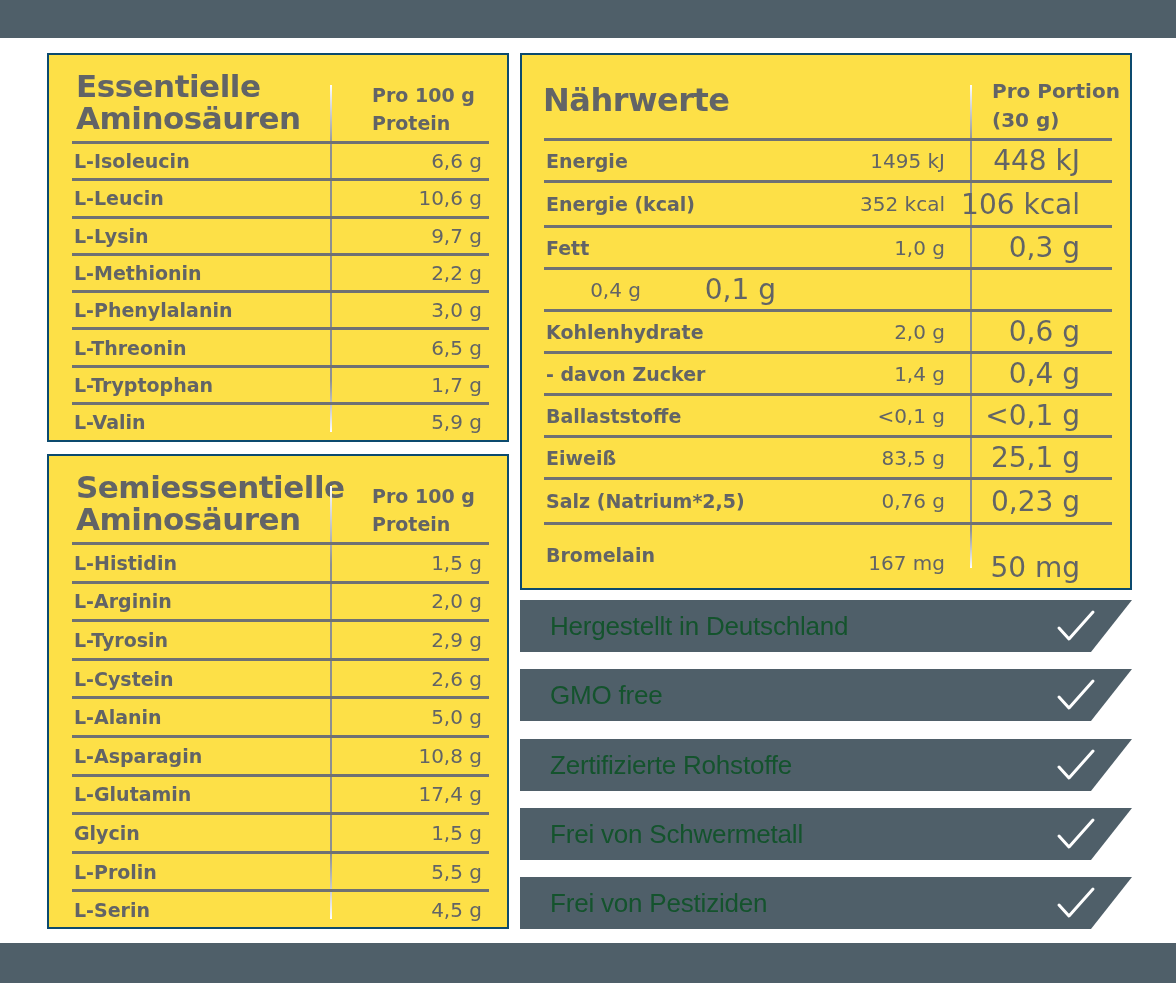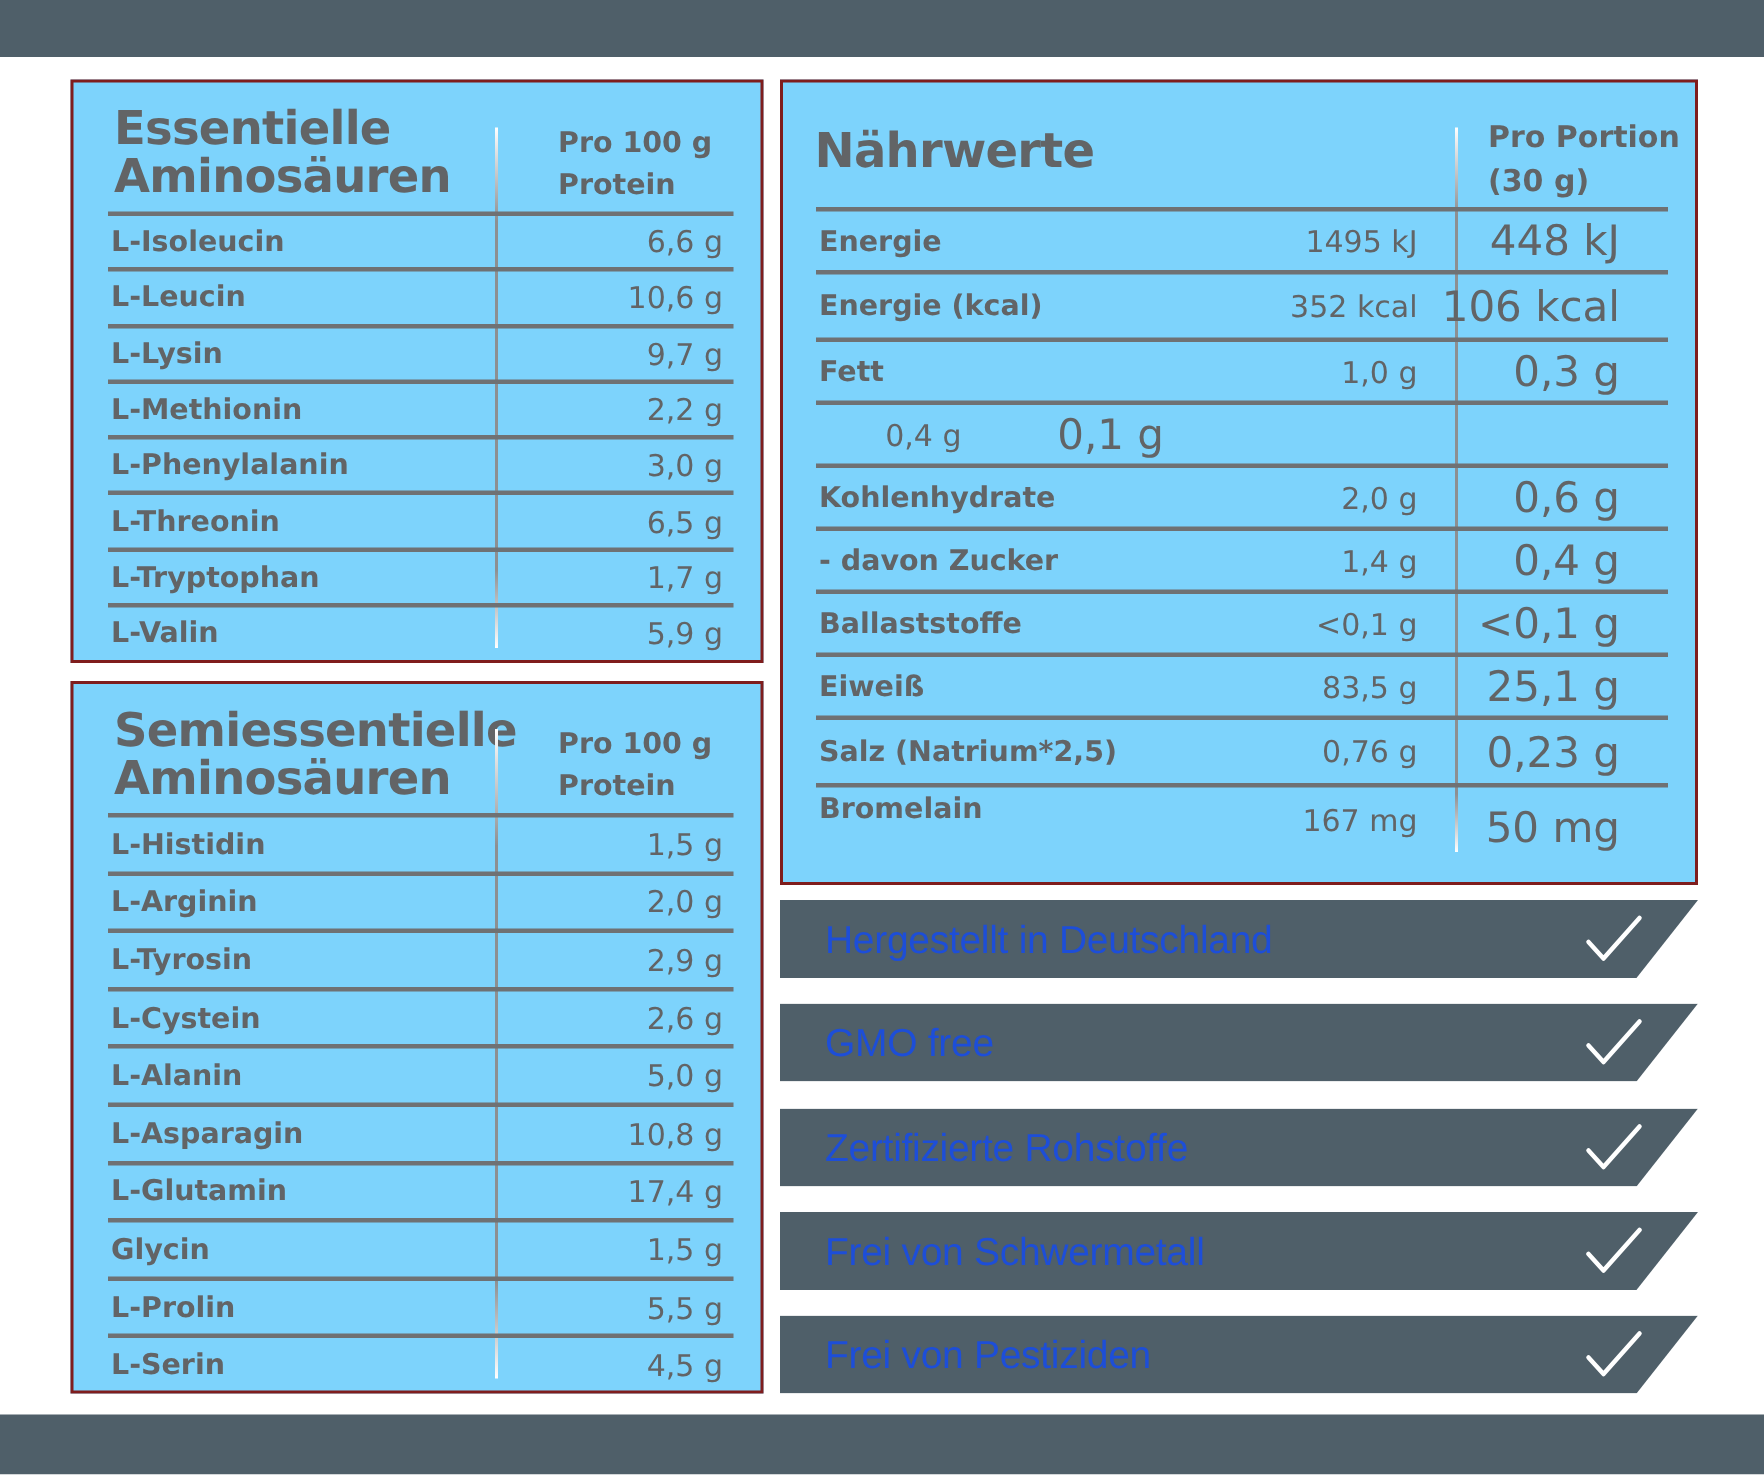--- a/index.html
+++ b/index.html
@@ -3,21 +3,21 @@
 <meta charset="utf-8">
 <style>
   * { box-sizing: border-box; margin: 0; padding: 0; }
   html, body { width: 1176px; height: 983px; background: #ffffff; overflow: hidden; }
   body { position: relative; font-family: "DejaVu Sans", "Liberation Sans", sans-serif; color: #5f6163; }
 
   .band { position: absolute; left: 0; width: 1176px; background: #4f5f69; }
   .band.top { top: 0; height: 38px; }
   .band.bottom { top: 943px; height: 40px; }
 
-  .panel { position: absolute; border: 2px solid #7f1d1d; background: #7dd3fc; }
+  .panel { position: absolute; border: 2px solid #0c4a6e; background: #fde047; }
 
   
   .amino { left: 47px; width: 462px; }
   .amino.ess { top: 53px; height: 389px; }
   .amino.semi { top: 454px; height: 475px; }
 
   .amino .head { position: relative; height: 88px; }
   .amino .title { position: absolute; left: 27px; top: 15px; font-size: 31px; font-weight: bold; line-height: 32px; color: #626466; letter-spacing: -0.5px; }
   .amino .colhead { position: absolute; left: 323px; top: 26px; font-size: 19px; font-weight: bold; line-height: 28px; color: #626466; }
   .amino .vdiv { position: absolute; left: 281px; top: 30px; bottom: 8px; width: 2px; background: linear-gradient(#ffffff, #8d8f91 18%, #8d8f91 85%, #ffffff); }
@@ -30,31 +30,31 @@
 
   
   .nutri { left: 520px; top: 53px; width: 612px; height: 537px; }
   .nutri .title { position: absolute; left: 21px; top: 26px; font-size: 32px; font-weight: bold; color: #626466; letter-spacing: -0.5px; }
   .nutri .h1 { position: absolute; left: 362px; top: 22px; width: 60px; text-align: right; font-size: 20px; font-weight: bold; line-height: 29px; color: #626466; }
   .nutri .h2 { position: absolute; left: 470px; top: 22px; font-size: 20px; font-weight: bold; line-height: 29px; color: #626466; }
   .nutri .vdiv { position: absolute; left: 448px; top: 30px; bottom: 20px; width: 2px; background: linear-gradient(#ffffff, #8d8f91 12%, #8d8f91 92%, #ffffff); }
   .nutri .rows { position: absolute; left: 22px; right: 18px; top: 83px; }
   .nutri .row { border-top: 3px solid #6f7173; display: flex; align-items: center; height: 42px; }
   .nutri .row.tall { height: 45px; }
-  .nutri .row.last { height: 58px; align-items: flex-start; padding-top: 2px; }
+  .nutri .row.last { height: 58px; align-items: flex-start; padding-top: 18px; }
   .nutri .row .name { font-size: 19px; font-weight: bold; color: #626466; width: 304px; padding-left: 2px; line-height: 24px; }
   .nutri .row .name .sub { display: block; font-weight: normal; font-size: 19px; }
   .nutri .row .v1 { font-size: 20px; color: #626466; width: 97px; text-align: right; }
   .nutri .row .v2 { font-size: 28px; color: #626466; width: 135px; text-align: right; }
   .nutri .row.last .v1, .nutri .row.last .v2 { padding-top: 8px; }
 
   
   .badge { position: absolute; left: 520px; width: 612px; height: 52px; }
   .badge .shape { position: absolute; inset: 0; background: #4f5f69; clip-path: polygon(0 0, 100% 0, 93.3% 100%, 0 100%); }
-  .badge .label { position: absolute; left: 30px; top: 0; line-height: 52px; font-size: 26px; color: #1d4ed8; font-family: "Liberation Sans", sans-serif; letter-spacing: -0.2px; }
+  .badge .label { position: absolute; left: 30px; top: 0; line-height: 52px; font-size: 26px; color: #14532d; font-family: "Liberation Sans", sans-serif; letter-spacing: -0.2px; }
   .badge .check { position: absolute; left: 536px; top: 9px; width: 40px; height: 34px; }
 </style>
 </head>
 <body>
 
 <div class="band top"></div>
 
 <div class="panel amino ess">
   <div class="head">
     <div class="title">

